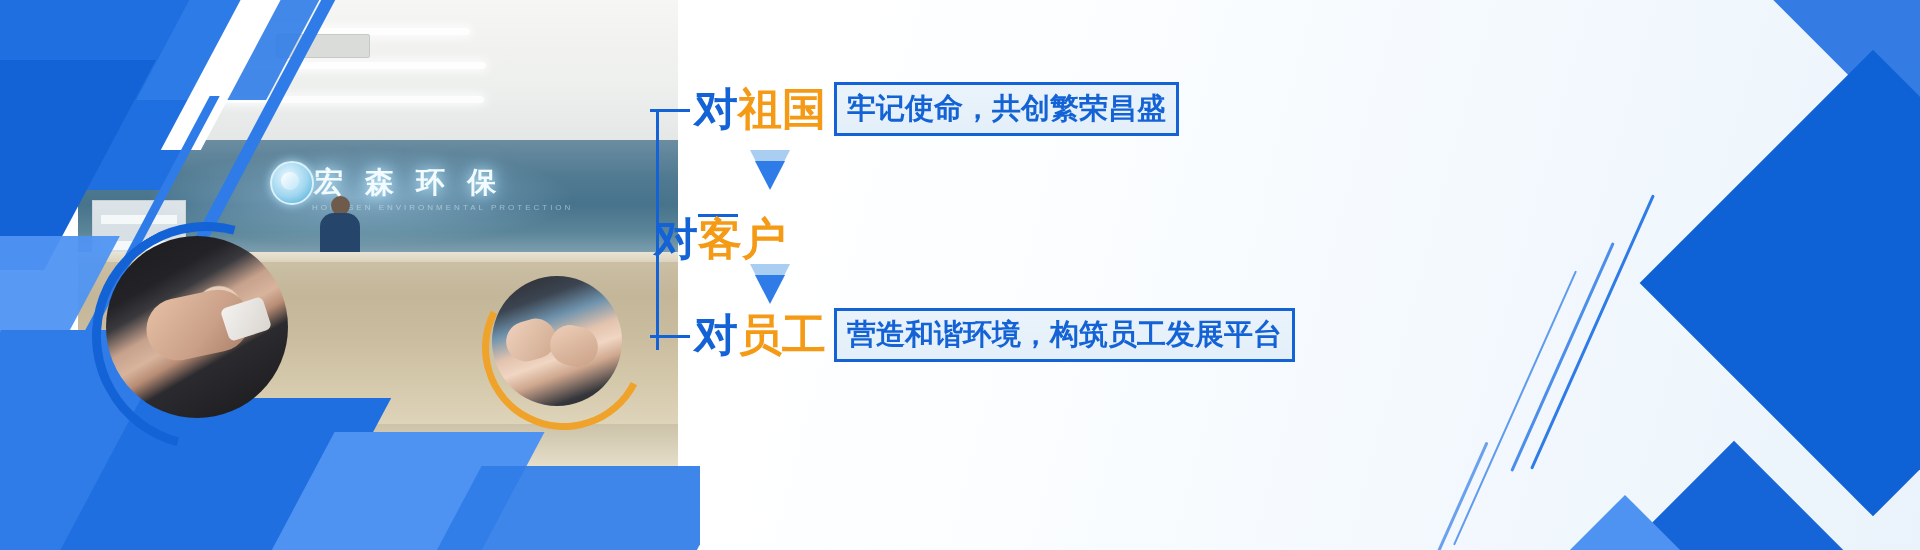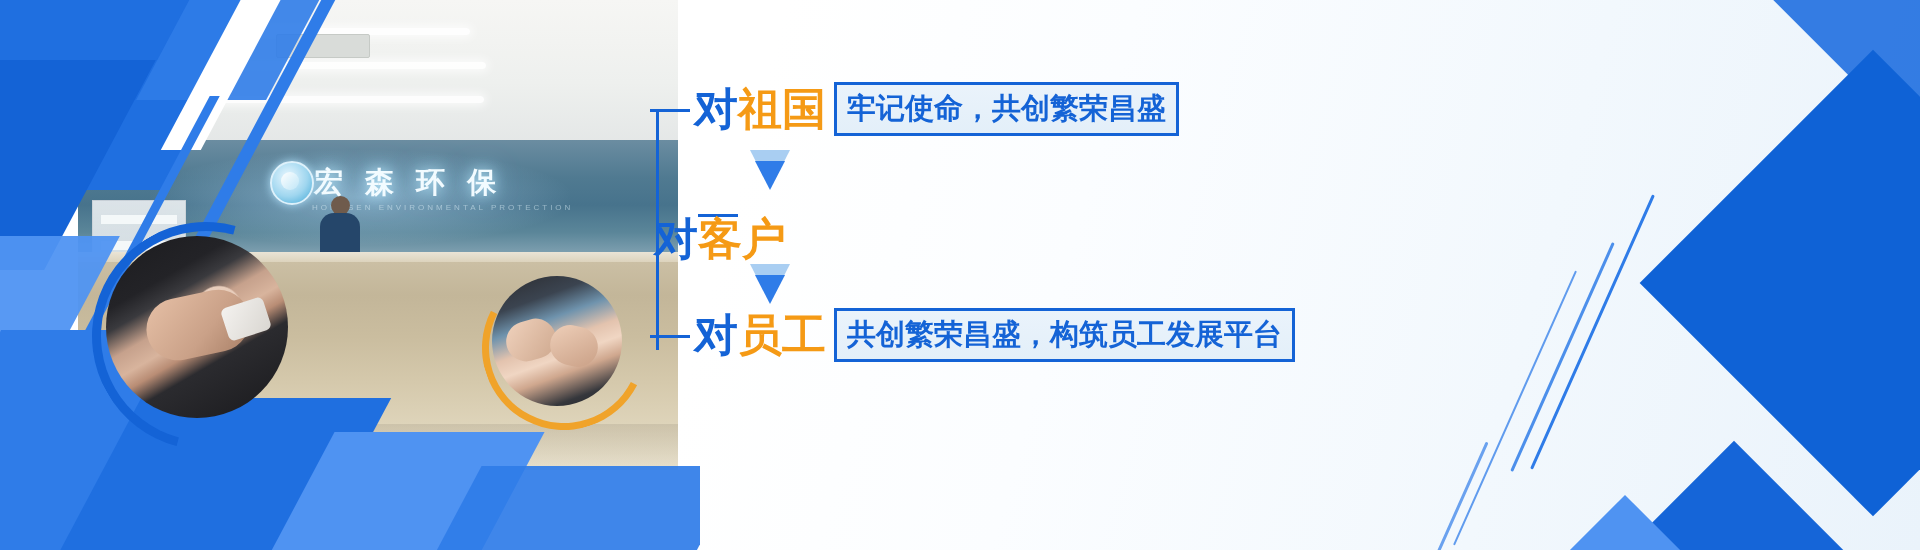--- a/index.html
+++ b/index.html
@@ -311,17 +311,17 @@
     <div class="arrow arrow-2">
       <span class="cap"></span>
         <span class="tip"></span>
     </div>
 
     <div class="row row-3">
       <span class="stub"></span>
       <span class="heading">
         <span class="h-blue">对</span><span class="h-orange">员工</span>
       </span>
-      <span class="slogan">共创繁荣昌盛，构筑员工发展平台</span>
+      <span class="slogan">营造和谐环境，构筑员工发展平台</span>
     </div>
   </div>
 
 </div>
 
 </body></html>

